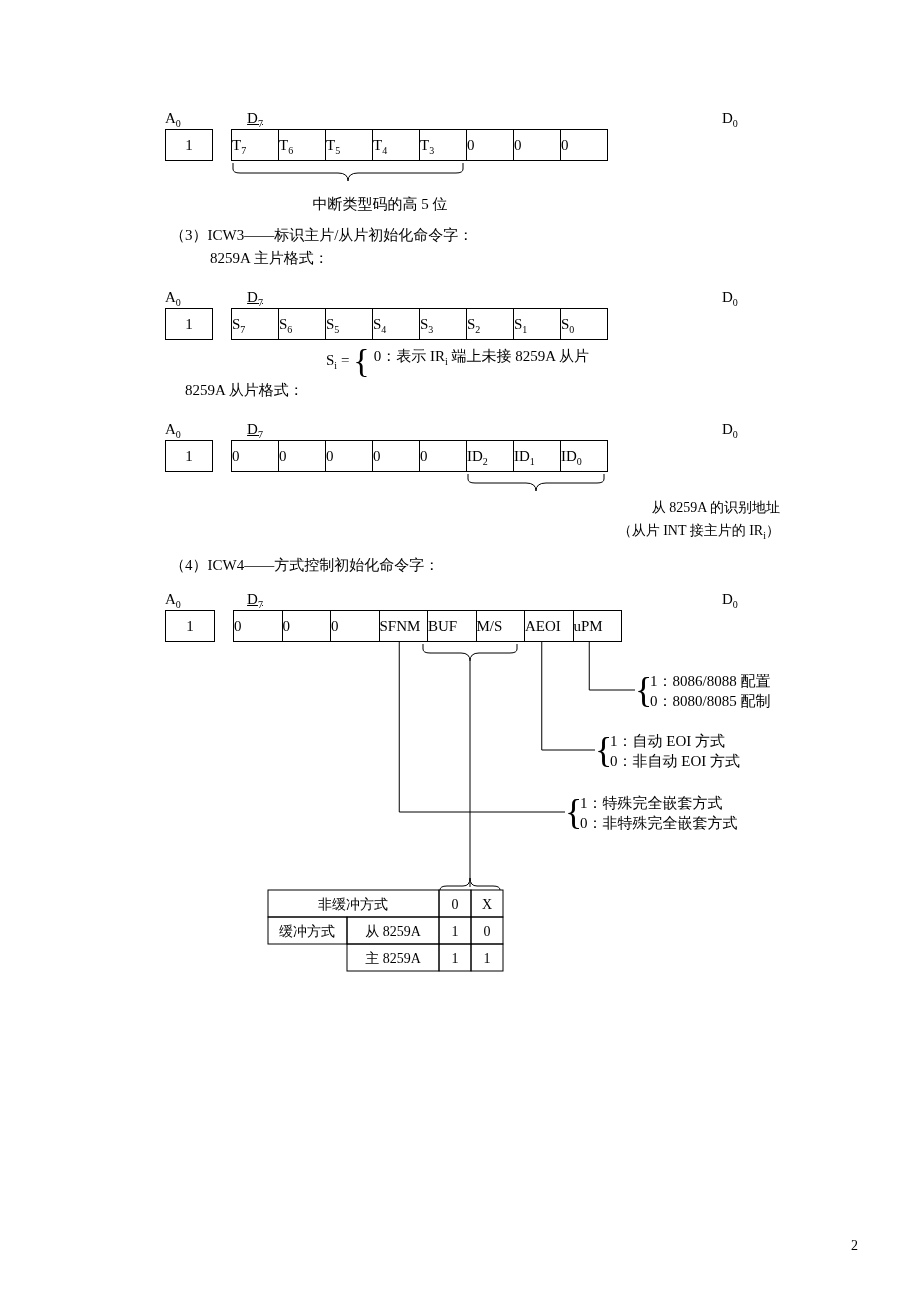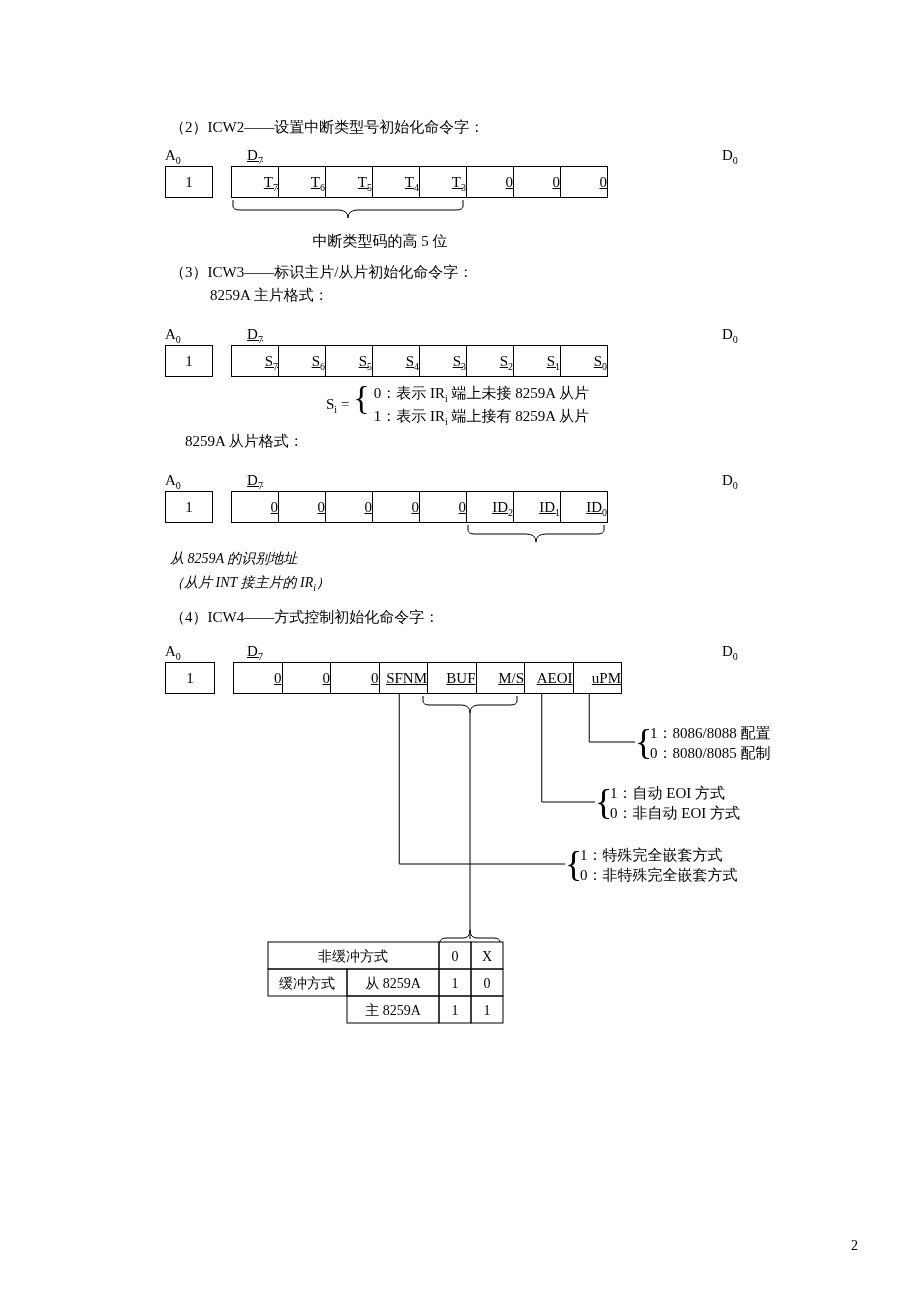--- a/index.html
+++ b/index.html
@@ -23,54 +23,52 @@
   .reg-label-row .d7-label { width: 48px; text-align: center; margin-left: 18px; text-decoration: underline; }
   .reg-label-row .d0-label { margin-left: auto; width: 48px; }
   .reg-row { display: flex; align-items: center; margin-left: -5px; }
   .reg-row.compact .cell { width: 47.5px; }
   .cell {
     border: 1px solid #000;
     border-right: none;
     width: 46px;
     height: 30px;
     line-height: 30px;
-    text-align: right;
-    text-decoration: underline;
+    text-align: left;
   }
   .cell:last-child { border-right: 1px solid #000; }
   .a0-cell {
     border: 1px solid #000;
     width: 46px;
     height: 30px;
     line-height: 30px;
     text-align: center;
     margin-right: 18px;
   }
   .sub { font-size: 10px; vertical-align: sub; }
   .brace-svg { display: block; stroke: #000; fill: none; stroke-width: 1; }
   .center-note { text-align: center; margin: 6px 0 12px 0; }
   .indent { margin-left: 40px; }
   .indent2 { margin-left: 15px; }
   .si-note { display: flex; justify-content: center; margin: 6px 0 8px 0; }
   .si-brace { margin: 0 4px; font-size: 34px; line-height: 0.9; }
   .si-lines div { line-height: 1.35; }
-  .id-caption { margin-right: -10px; line-height: 1.7; font-style: italic; }
+  .id-caption { text-align: right; margin-right: -10px; line-height: 1.7; }
   .icw4-svg-wrap { margin-left: -5px; }
   .icw4-txt { font-family: "SimSun","宋体","Times New Roman",serif; font-size: 15px; }
   .icw4-txt-s { font-family: "SimSun","宋体","Times New Roman",serif; font-size: 14px; }
   .page-num { position: absolute; right: 62px; bottom: 48px; font-size: 14px; }
   .gap { height: 6px; }
   .small { font-size: 14px; }
 </style>
 </head>
 <body>
 
 <div class="page">
 
-  <p class="section-title">（2）ICW2——设置中断类型号初始化命令字：</p>
   <div class="reg-label-row">
     <div class="a0-label">A<span class="sub">0</span></div>
     <div class="d7-label">D<span class="sub">7</span></div>
     <div class="d0-label">D<span class="sub">0</span></div>
   </div>
   <div class="reg-row">
     <div class="a0-cell">1</div>
     <div class="cell">T<span class="sub">7</span></div>
     <div class="cell">T<span class="sub">6</span></div>
     <div class="cell">T<span class="sub">5</span></div>
@@ -102,21 +100,20 @@
     <div class="cell">S<span class="sub">3</span></div>
     <div class="cell">S<span class="sub">2</span></div>
     <div class="cell">S<span class="sub">1</span></div>
     <div class="cell">S<span class="sub">0</span></div>
   </div>
   <div class="si-note" style="margin-left:-25px">
     <div style="align-self:center">S<span class="sub">i</span> =</div>
     <div class="si-brace">{</div>
     <div class="si-lines">
       <div>0：表示 IR<span class="sub">i</span> 端上未接 8259A 从片</div>
-      <div>1：表示 IR<span class="sub">i</span> 端上接有 8259A 从片</div>
     </div>
   </div>
   <p class="indent2" style="margin-top:-4px">8259A 从片格式：</p>
   <div class="gap"></div>
   <div class="reg-label-row">
     <div class="a0-label">A<span class="sub">0</span></div>
     <div class="d7-label">D<span class="sub">7</span></div>
     <div class="d0-label">D<span class="sub">0</span></div>
   </div>
   <div class="reg-row">

